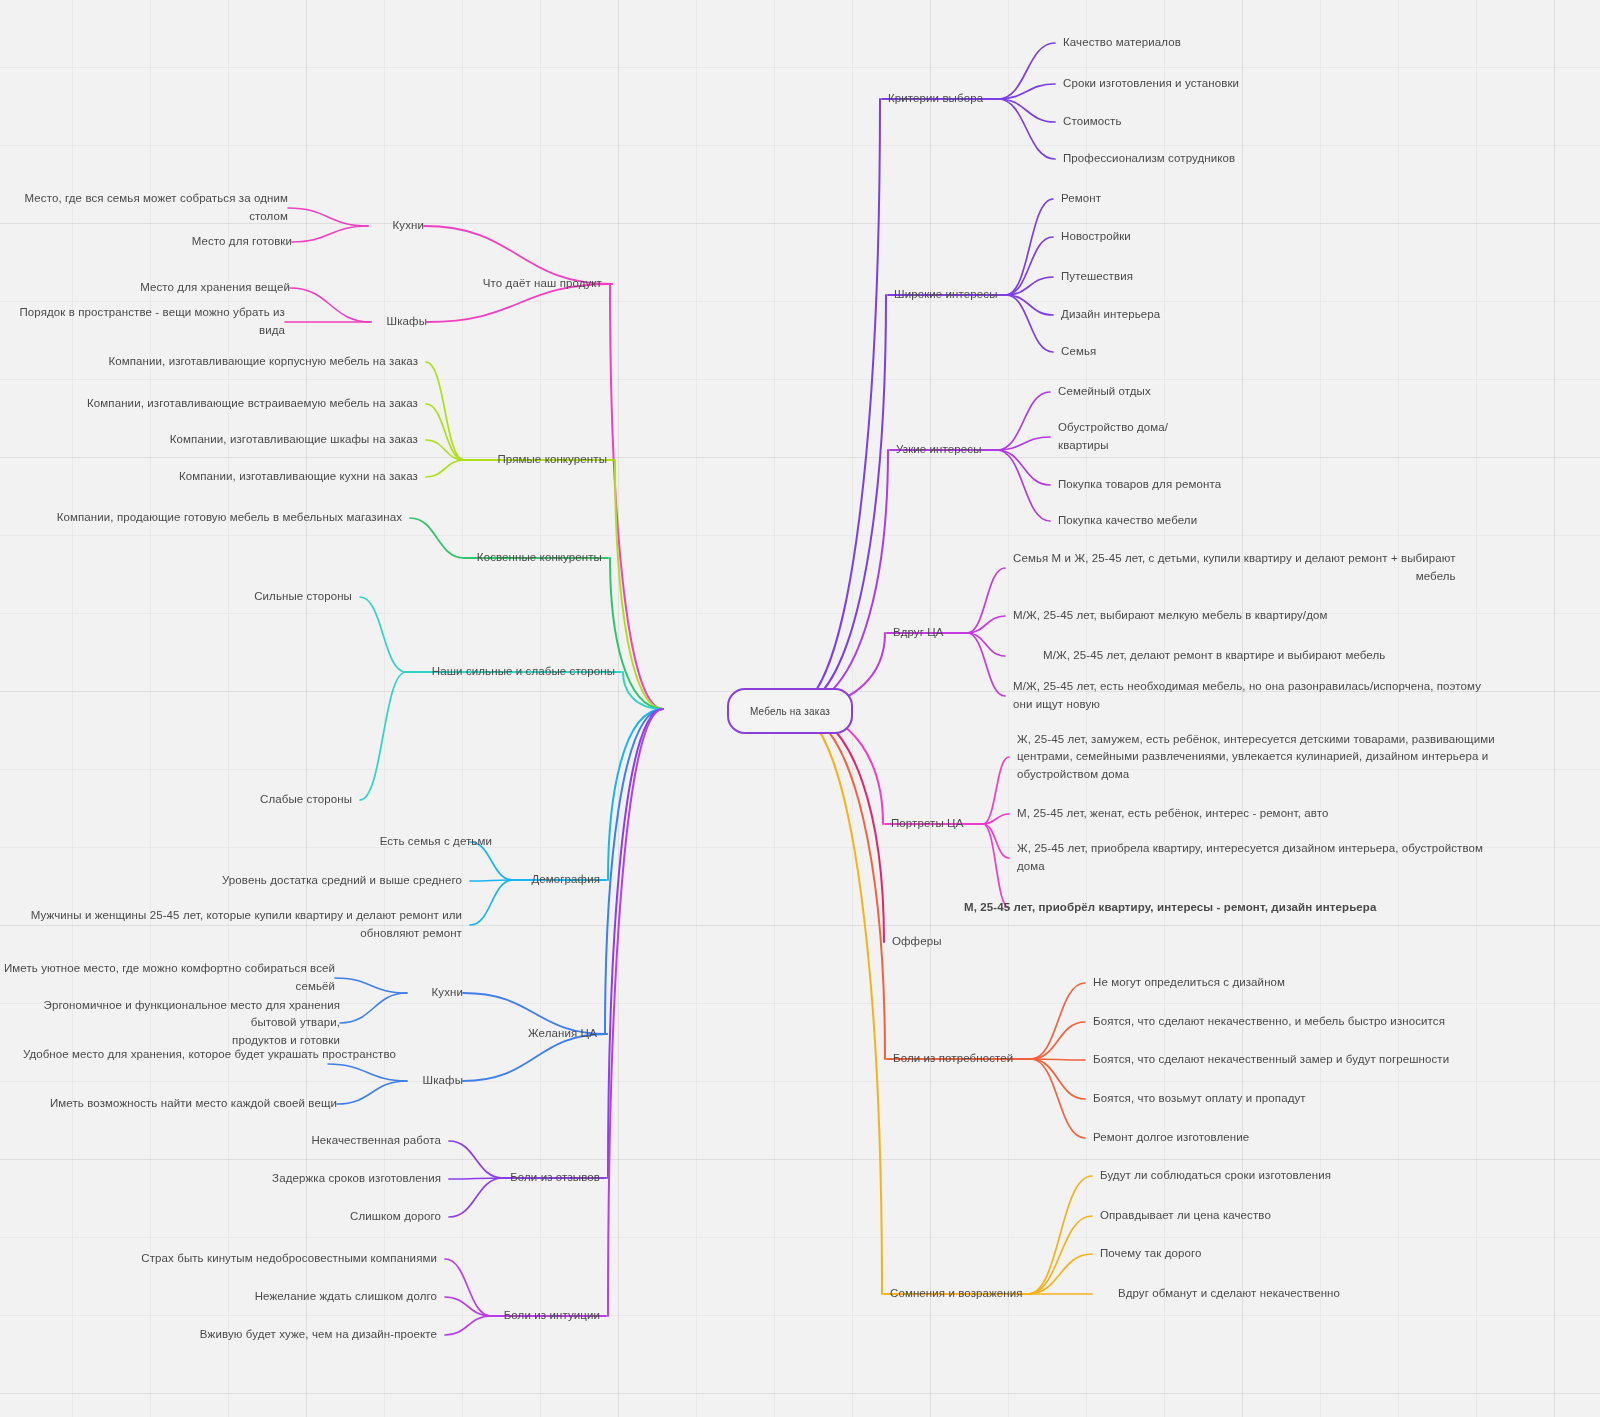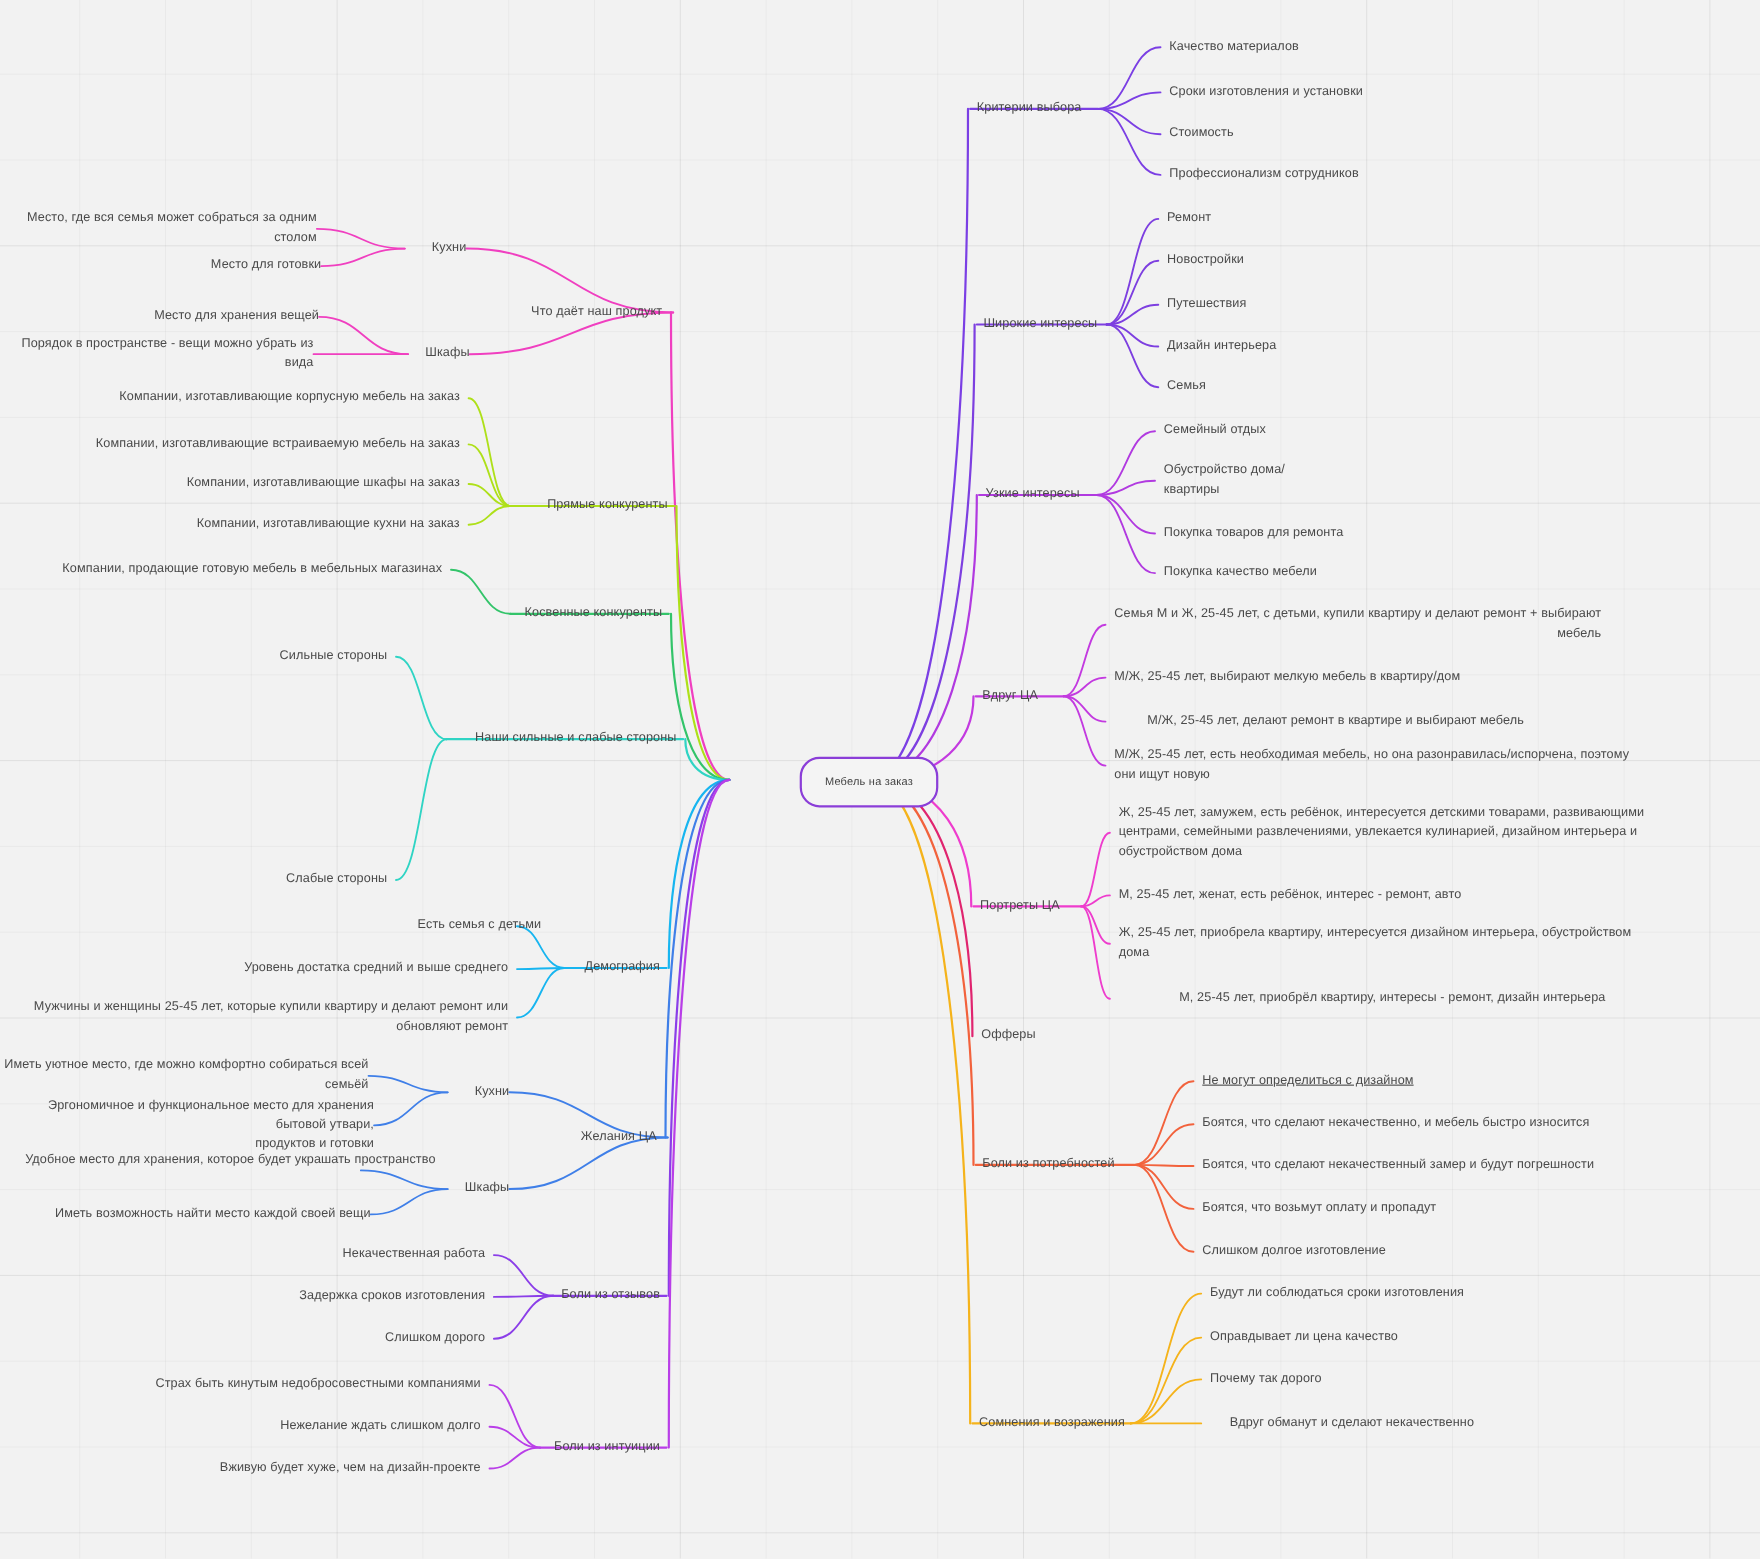--- a/index.html
+++ b/index.html
@@ -179,28 +179,28 @@
       <div class="node r" style="top: 647px; left: 1043px;"><span>М/Ж, 25-45 лет, делают ремонт в квартире и выбирают мебель</span></div>
       <div class="node r" style="top: 678px; left: 1013px;"><span>М/Ж, 25-45 лет, есть необходимая мебель, но она разонравилась/испорчена, поэтому
 они ищут новую</span></div>
       <div class="node r" style="top: 815px; left: 891px;"><span>Портреты ЦА</span></div>
       <div class="node r" style="top: 730.5px; left: 1017px;"><span>Ж, 25-45 лет, замужем, есть ребёнок, интересуется детскими товарами, развивающими
 центрами, семейными развлечениями, увлекается кулинарией, дизайном интерьера и
 обустройством дома</span></div>
       <div class="node r" style="top: 805px; left: 1017px;"><span>М, 25-45 лет, женат, есть ребёнок, интерес - ремонт, авто</span></div>
       <div class="node r" style="top: 840px; left: 1017px;"><span>Ж, 25-45 лет, приобрела квартиру, интересуется дизайном интерьера, обустройством
 дома</span></div>
-      <div class="node r" style="top: 899px; left: 1072px;"><span>М, 25-45 лет, приобрёл квартиру, интересы - ремонт, дизайн интерьера</span></div>
+      <div class="node r" style="top: 899px; left: 964px; font-weight: bold;"><span>М, 25-45 лет, приобрёл квартиру, интересы - ремонт, дизайн интерьера</span></div>
       <div class="node r" style="top: 933px; left: 892px;"><span>Офферы</span></div>
       <div class="node r" style="top: 1050px; left: 893px;"><span>Боли из потребностей</span></div>
-      <div class="node r" style="top: 974px; left: 1093px; text-decoration: underline;"><span>Не могут определиться с дизайном</span></div>
+      <div class="node r" style="top: 974px; left: 1093px;"><span>Не могут определиться с дизайном</span></div>
       <div class="node r" style="top: 1013px; left: 1093px;"><span>Боятся, что сделают некачественно, и мебель быстро износится</span></div>
       <div class="node r" style="top: 1051px; left: 1093px;"><span>Боятся, что сделают некачественный замер и будут погрешности</span></div>
       <div class="node r" style="top: 1090px; left: 1093px;"><span>Боятся, что возьмут оплату и пропадут</span></div>
-      <div class="node r" style="top: 1129px; left: 1093px;"><span>Слишком долгое изготовление</span></div>
+      <div class="node r" style="top: 1129px; left: 1093px;"><span>Ремонт долгое изготовление</span></div>
       <div class="node r" style="top: 1285px; left: 890px;"><span>Сомнения и возражения</span></div>
       <div class="node r" style="top: 1167px; left: 1100px;"><span>Будут ли соблюдаться сроки изготовления</span></div>
       <div class="node r" style="top: 1207px; left: 1100px;"><span>Оправдывает ли цена качество</span></div>
       <div class="node r" style="top: 1245px; left: 1100px;"><span>Почему так дорого</span></div>
       <div class="node r" style="top: 1285px; left: 1100px; margin-left: 18px;"><span>Вдруг обманут и сделают некачественно</span></div>
       <div class="node l" style="top: 275px; right: 998px;"><span>Что даёт наш продукт</span></div>
       <div class="node l" style="top: 217px; right: 1176px;"><span>Кухни</span></div>
       <div class="node l" style="top: 190px; right: 1312px;"><span>Место, где вся семья может собраться за одним столом</span></div>
       <div class="node l" style="top: 233px; right: 1308px;"><span>Место для готовки</span></div>
       <div class="node l" style="top: 313px; right: 1173px;"><span>Шкафы</span></div>

